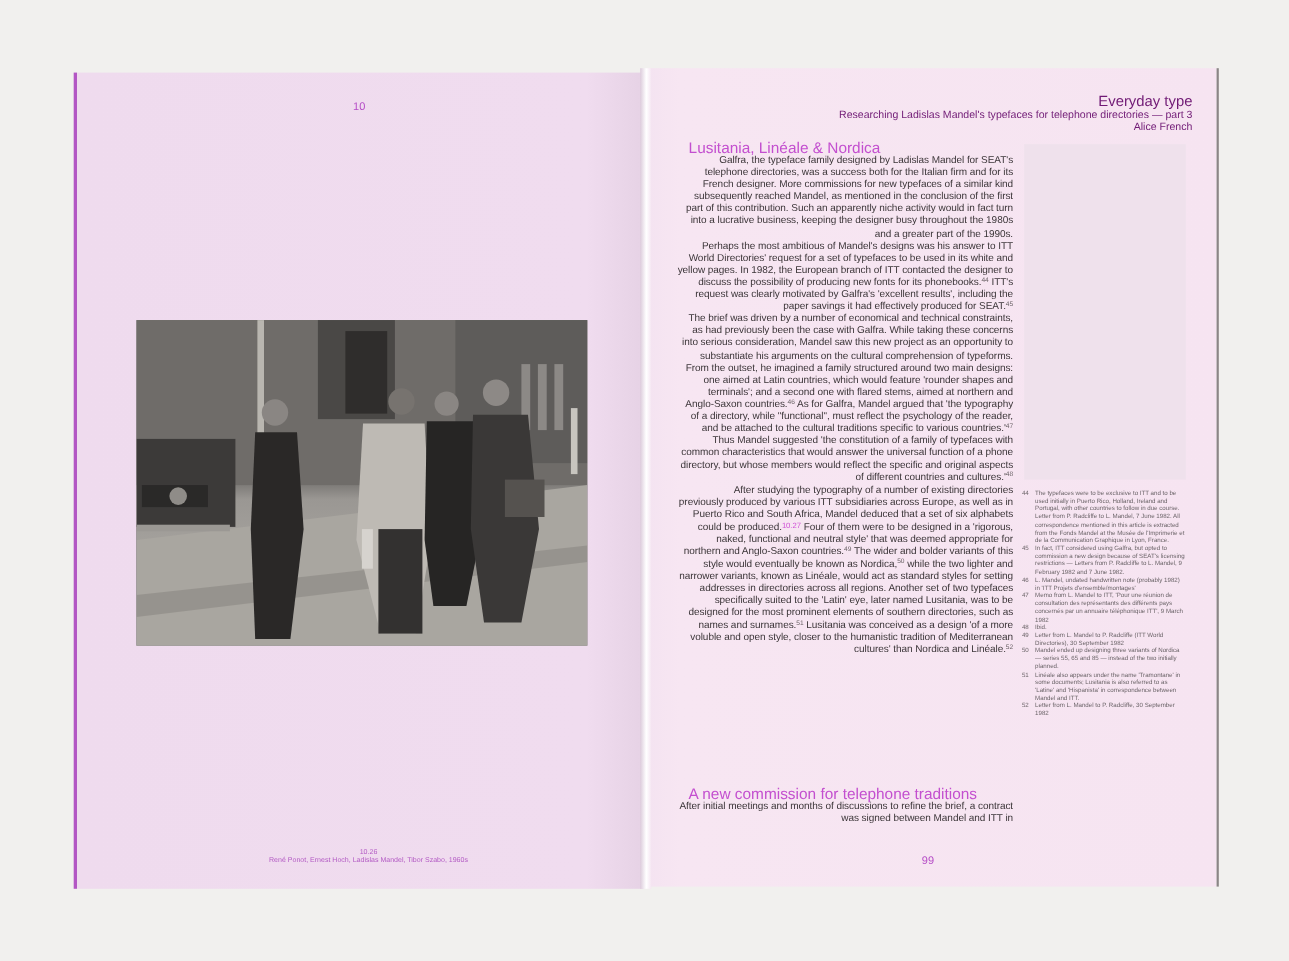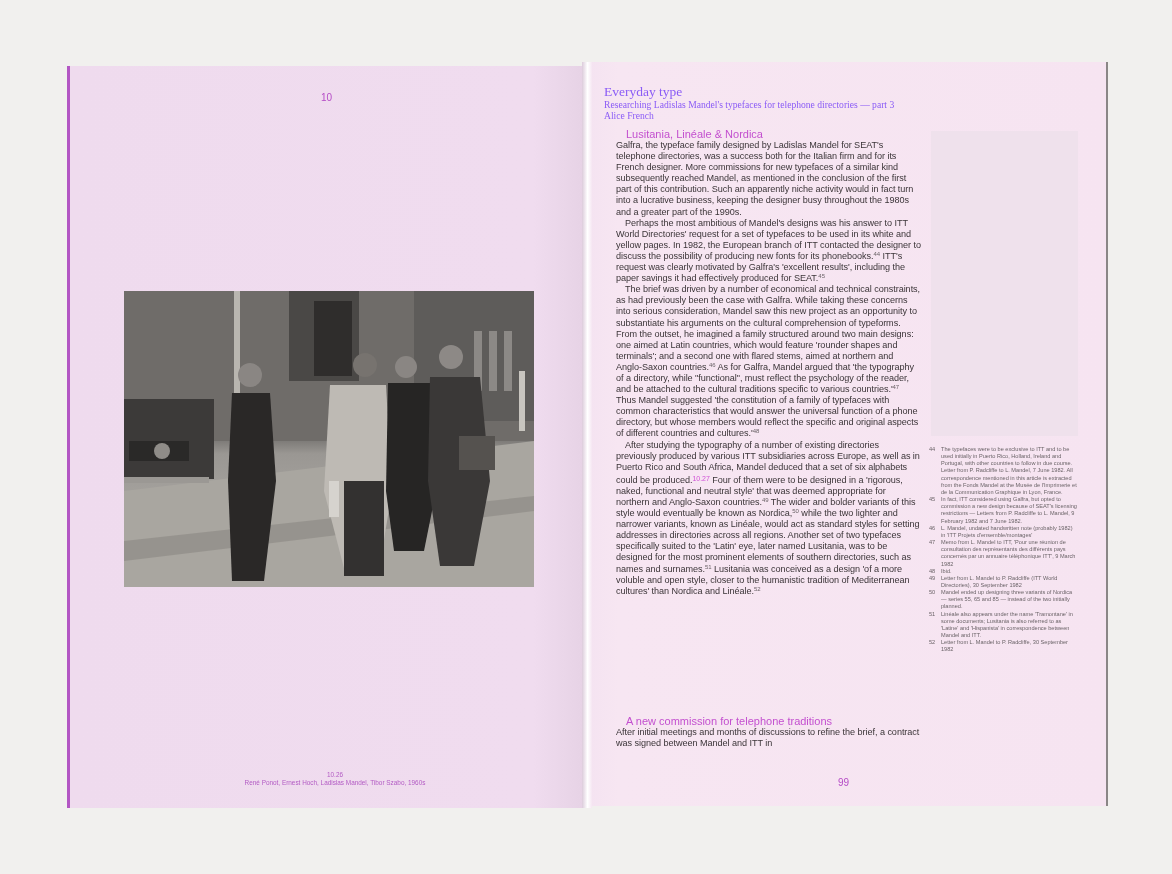--- a/index.html
+++ b/index.html
@@ -43,43 +43,43 @@
     }
     .photo svg { display:block; }
 
     .caption {
       position:absolute; left:190px; top:771px; width:290px;
       text-align:center; font-size:6.4px; line-height:8px; color:#b35bc4;
       font-family:"Liberation Sans", sans-serif;
     }
 
     .article-title {
-      position:absolute; left:604px; top:84px; width:480px; text-align:left;
-      color:#8b5cf6; font-family:Liberation Serif, serif;
+      position:absolute; left:604px; top:84px; width:480px; text-align:right;
+      color:#701a75; font-family:Liberation Sans, sans-serif;
     }
     .article-title .t1 { font-size:13.5px; line-height:15px; }
     .article-title .t2 { font-size:9.6px; line-height:11px; }
     .article-title .t3 { font-size:9.6px; line-height:11px; }
 
     .show-through {
       position:absolute; left:931px; top:131px; width:147px; height:305px;
       background:#ede0eb; opacity:.85;
     }
 
     .body-col {
       position:absolute; left:616px; width:305px;
       font-family:"Liberation Sans", sans-serif;
       font-size:9.1px; line-height:11.1px; color:#3b3538;
       letter-spacing:-0.05px;
     }
-    .body-col p { margin:0; }
+    .body-col p { margin:0;text-align:right; }
     .body-col p.indent { text-indent:9px; }
     .sub-head {
       font-family:"Liberation Sans", sans-serif;
-      color:#c34fcf; font-size:11px; line-height:11px;
+      color:#c34fcf; font-size:14px; line-height:11px;
       position:absolute; left:626px;
     }
     sup.fn { font-size:6px; vertical-align:3px; line-height:0; color:#6a6266; }
     .figref { color:#d050d6; font-size:7px; vertical-align:2px; }
 
     .notes {
       position:absolute; left:929px; top:446px; width:148px;
       font-family:"Liberation Sans", sans-serif;
       font-size:5.6px; line-height:7.15px; color:#6b6468;
     }

